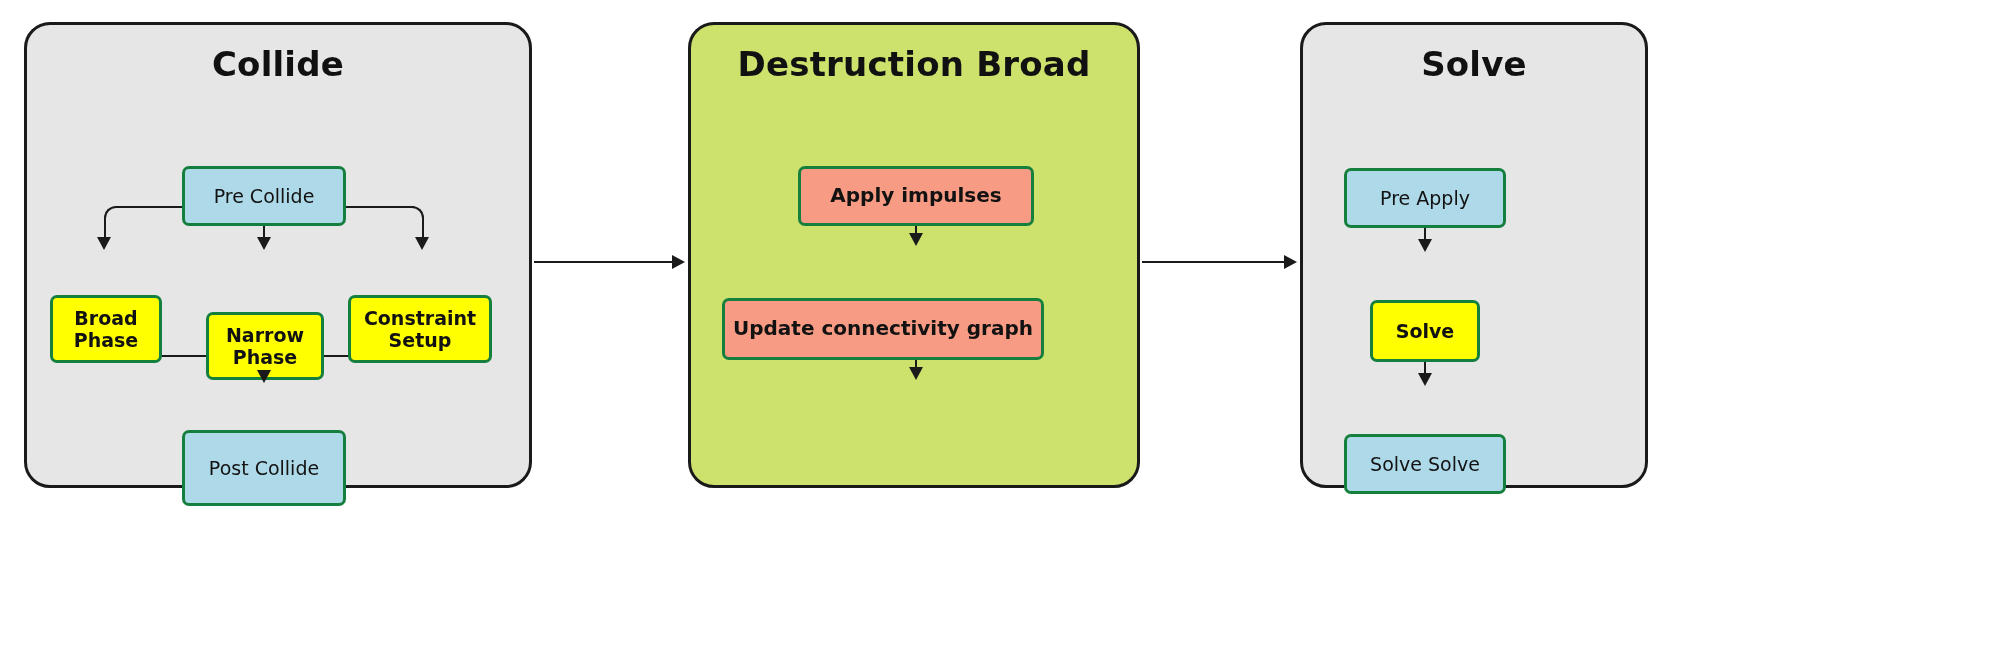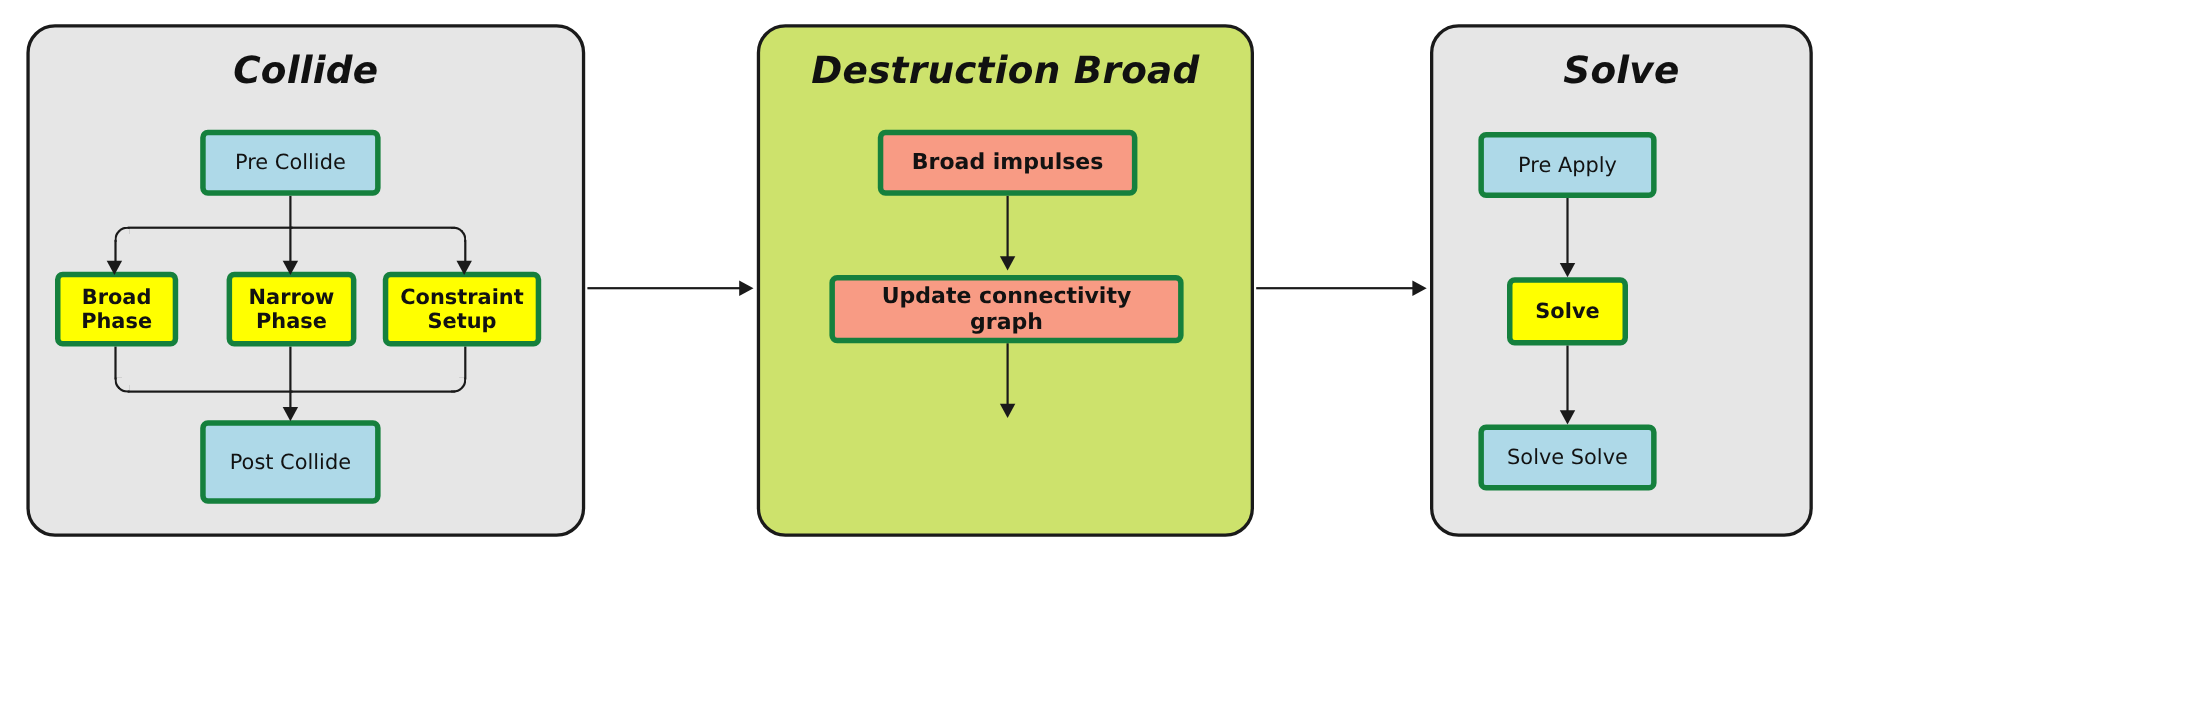--- a/index.html
+++ b/index.html
@@ -20,21 +20,20 @@
     height: 656px;
     background: #ffffff;
   }
 
   
   .panel {
     position: absolute;
     box-sizing: border-box;
     border: 3px solid #1a1a1a;
     border-radius: 26px;
-    font-style: italic;
   }
   .panel-title {
     position: absolute;
     left: 0;
     right: 0;
     text-align: center;
     font-weight: bold;
     font-size: 34px;
     color: #111111;
     letter-spacing: 0.2px;
@@ -60,31 +59,32 @@
     left: 1300px; top: 22px;
     width: 348px; height: 466px;
     background: #e6e6e6;
   }
   #panel-solve .panel-title { top: 22px; }
 
   
   .node {
     position: absolute;
     box-sizing: border-box;
-    border: 5px solid #15803d;
+    border: 3px solid #15803d;
     border-radius: 7px;
     display: flex;
     align-items: center;
     justify-content: center;
     text-align: center;
     font-weight: bold;
     color: #121212;
     line-height: 1.18;
     padding: 15px 6px;
     z-index: 3;
+    margin-top: 48px;
   }
   .node.blue   { background: #aed9e8; font-weight: normal; }
   .node.yellow { background: #ffff00; }
   .node.salmon { background: #f89b84; }
   .f19 { font-size: 19px; }
   .f20 { font-size: 20px; }
 
   
   .ln {
     position: absolute;
@@ -140,46 +140,46 @@
   <div class="ln h" style="left:264px; top:206px; width:150px; height:2px;"></div>
   <div class="elbow tr" style="left:410px; top:206px; width:14px; height:14px;"></div>
   <div class="ln v" style="left:104px; top:218px; width:2px; height:24px;"></div>
   <div class="ln v" style="left:422px; top:218px; width:2px; height:24px;"></div>
 
   <div class="arrowhead down" style="left:97px;  top:237px;"></div>
   <div class="arrowhead down" style="left:257px; top:237px;"></div>
   <div class="arrowhead down" style="left:415px; top:237px;"></div>
 
   <div class="node yellow f19" style="left:50px;  top:247px; width:112px; height:68px;">Broad Phase</div>
-  <div class="node yellow f19" style="left:206px; top:247px; width:118px; height:68px;">Narrow Phase</div>
+  <div class="node yellow f19" style="left:206px; top:264px; width:118px; height:68px;">Narrow Phase</div>
   <div class="node yellow f19" style="left:348px; top:247px; width:144px; height:68px;">Constraint Setup</div>
 
   <div class="ln v" style="left:104px; top:315px; width:2px; height:30px;"></div>
   <div class="ln v" style="left:422px; top:315px; width:2px; height:30px;"></div>
   <div class="elbow bl" style="left:104px; top:343px; width:14px; height:14px;"></div>
   <div class="elbow br" style="left:410px; top:343px; width:14px; height:14px;"></div>
   <div class="ln h" style="left:116px; top:355px; width:150px; height:2px;"></div>
   <div class="ln h" style="left:264px; top:355px; width:150px; height:2px;"></div>
   <div class="ln v" style="left:263px; top:315px; width:2px; height:62px;"></div>
   <div class="arrowhead down" style="left:257px; top:370px;"></div>
 
   <div class="node blue f19" style="left:182px; top:382px; width:164px; height:76px;">Post Collide</div>
 
   <div class="ln h" style="left:534px; top:261px; width:140px; height:2px;"></div>
   <div class="arrowhead right" style="left:672px; top:255px;"></div>
 
   <div class="panel" id="panel-destruction">
     <div class="panel-title">Destruction Broad</div>
   </div>
 
-  <div class="node salmon f20" style="left:798px; top:118px; width:236px; height:60px;">Broad impulses</div>
+  <div class="node salmon f20" style="left:798px; top:118px; width:236px; height:60px;">Apply impulses</div>
   <div class="ln v" style="left:915px; top:178px; width:2px; height:62px;"></div>
   <div class="arrowhead down" style="left:909px; top:233px;"></div>
 
-  <div class="node salmon f20" style="left:754px; top:250px; width:322px; height:62px;">Update connectivity graph</div>
+  <div class="node salmon f20" style="left:722px; top:250px; width:322px; height:62px;">Update connectivity graph</div>
   <div class="ln v" style="left:915px; top:312px; width:2px; height:62px;"></div>
   <div class="arrowhead down" style="left:909px; top:367px;"></div>
 
 
   <div class="ln h" style="left:1142px; top:261px; width:144px; height:2px;"></div>
   <div class="arrowhead right" style="left:1284px; top:255px;"></div>
 
   <div class="panel" id="panel-solve">
     <div class="panel-title">Solve</div>
   </div>

